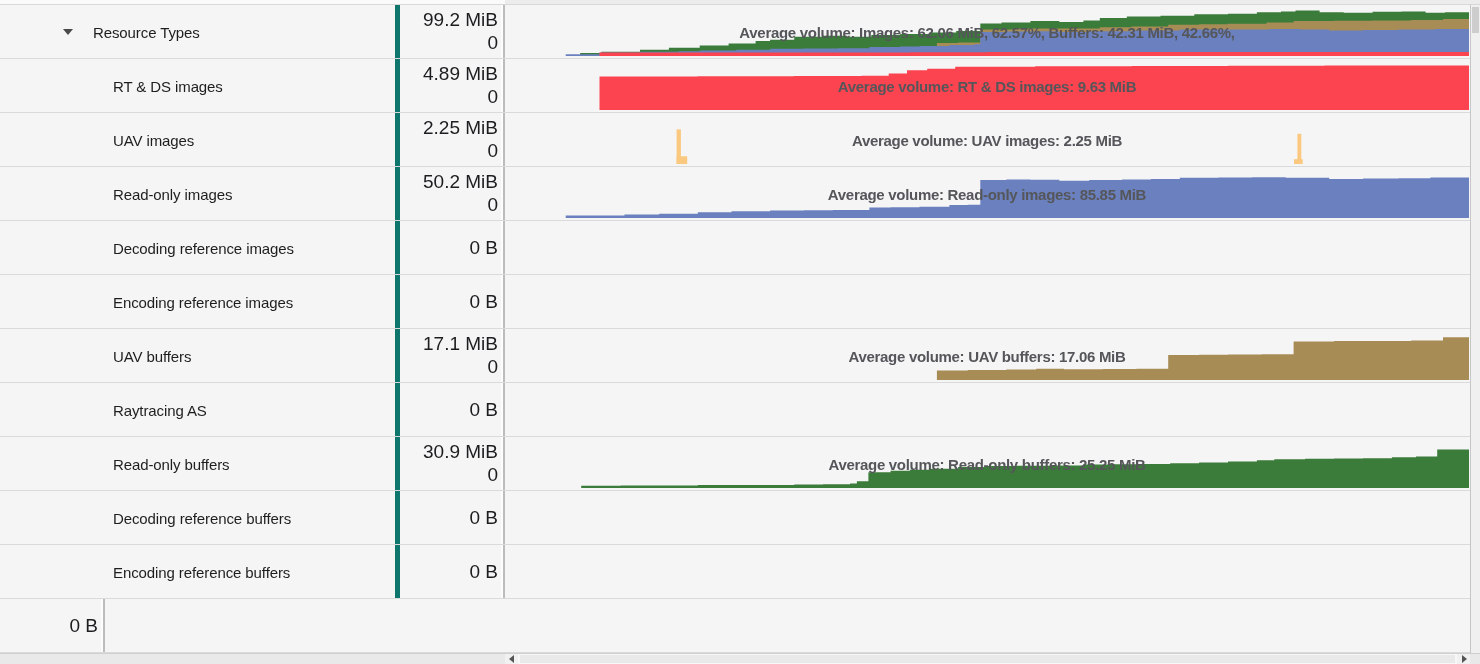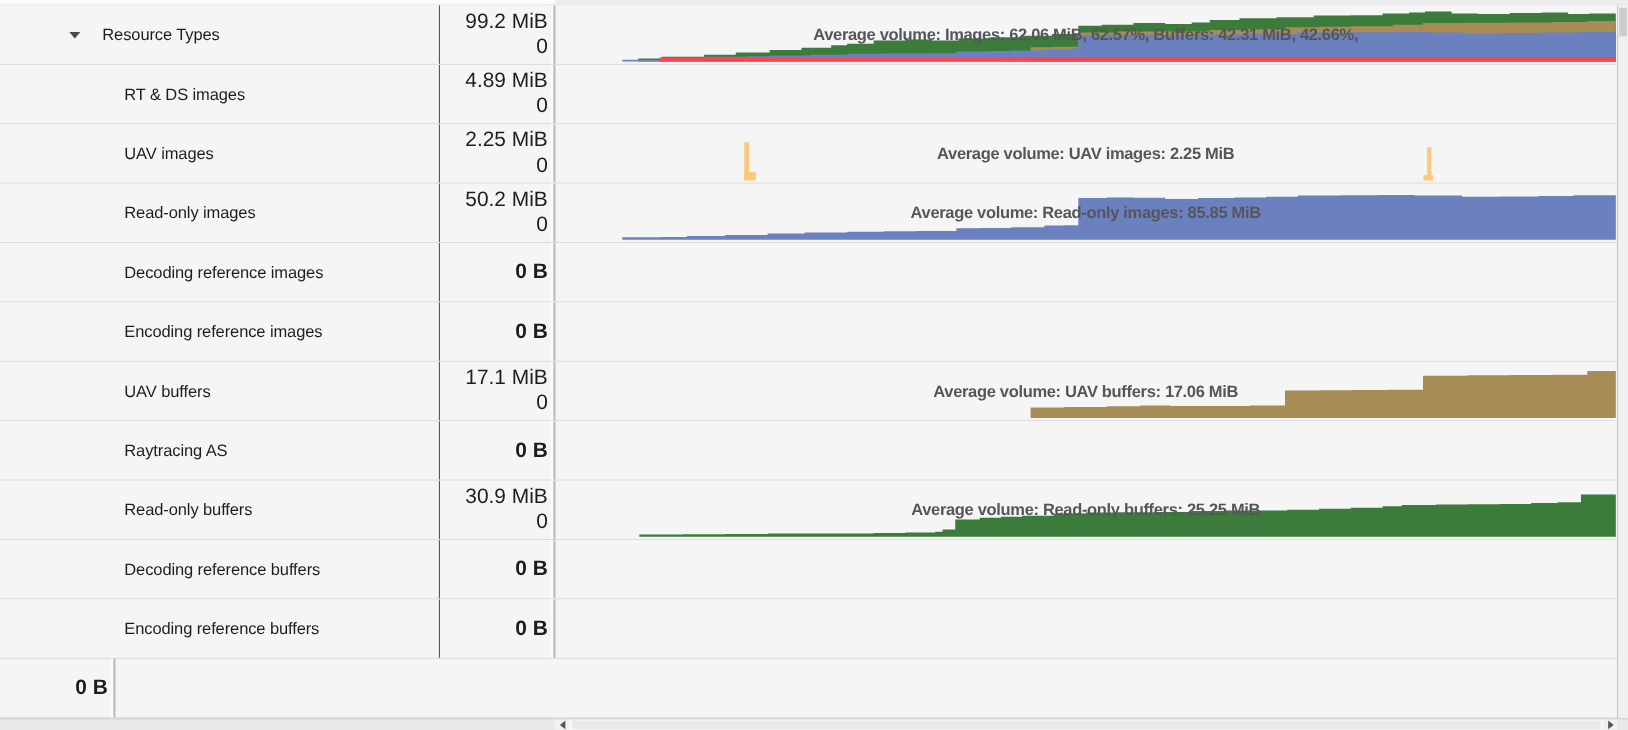--- a/index.html
+++ b/index.html
@@ -12,32 +12,32 @@
   .app { position: relative; width: 1480px; height: 664px; background:#fff; overflow: hidden; }
 
   
   .top-strip { display:flex; height:5px; border-bottom:1px solid #d8d8d8; }
   .top-strip .ts-left  { width:505px; background:#fafafa; }
   .top-strip .ts-right { flex:1; background:#ececec; }
 
   
   .table { position:absolute; top:5px; left:0; right:0; }
   .row { display:flex; height:54px; border-bottom:1px solid #dadada; background:#f5f5f6; }
-  .cell-name { position:relative; width:400px; border-right:1px solid #0f766e; }
+  .cell-name { position:relative; width:400px; border-right:5px solid #0f766e; }
   .cell-name .label { position:absolute; top:50%; transform:translateY(-50%);
     font-size:15px; color:#1e1e1e; letter-spacing:-0.1px; white-space:nowrap; }
   .cell-name .label.parent { left:93px; }
   .cell-name .label.child  { left:113px; }
   .chevron { position:absolute; left:63px; top:50%; margin-top:-3px; width:0; height:0;
     border-left:5px solid transparent; border-right:5px solid transparent;
     border-top:6px solid #4a4a4a; }
   .cell-value { position:relative; width:101px; font-size:19px; color:#1d1d1f; }
   .v-max   { position:absolute; top:4px;   right:3px; white-space:nowrap; }
   .v-min   { position:absolute; bottom:4px; right:3px; }
-  .v-single{ position:absolute; top:50%; transform:translateY(-50%); right:3px; white-space:nowrap;font-weight:bold; }
+  .v-single{ position:absolute; top:50%; transform:translateY(-50%); right:3px; white-space:nowrap; }
   .divider { width:4px; background:#fdfdfd; border-right:2px solid #bcbcbc; }
   .cell-chart { position:relative; flex:1; padding-right:10px; overflow:hidden;padding-left:28px; }
   .cell-chart svg { position:absolute; left:0; top:0; width:964px; height:53px; }
   .overlay { position:absolute; left:0; width:964px; top:50%; transform:translateY(-50%);
     text-align:center; font-size:15px; font-weight:600; letter-spacing:-0.3px;
     color:#55565a; white-space:nowrap; pointer-events:none; }
 
   
   .vscroll { position:absolute; top:5px; right:0; bottom:11px; width:10px;
     background:#f0f0f0; border-left:1px solid #c6c6c6; }
@@ -92,20 +92,26 @@
     <div class="cell-name">
 
       <span class="label child">RT &amp; DS images</span>
     </div>
     <div class="cell-value">
       <span class="v-max">4.89 MiB</span>
       <span class="v-min">0</span>
 
     </div>
     <div class="divider"></div>
+    <div class="cell-chart">
+      <svg viewBox="0 0 964 53" preserveAspectRatio="none">
+            <path d="M94.5,51 L94.5,17.4 L192.8,17.4 L192.8,17.2 L289.2,17.2 L289.2,16.9 L356.7,16.9 L356.7,16.7 L383.7,16.7 L383.7,14.5 L402.0,14.5 L402.0,11.2 L422.2,11.2 L422.2,9.7 L450.2,9.7 L450.2,7.8 L530.2,7.8 L530.2,7.3 L626.6,7.3 L626.6,7.1 L723.0,7.1 L723.0,6.8 L819.4,6.8 L819.4,6.6 L896.5,6.6 L896.5,6.4 L964.0,6.4 L964.0,6.4 L964.0,51 Z" fill="#fc4450"></path>
+          </svg>
+      <div class="overlay">Average volume: RT &amp; DS images: 9.63 MiB</div>
+    </div>
   </div>
       <div class="row">
     <div class="cell-name">
 
       <span class="label child">UAV images</span>
     </div>
     <div class="cell-value">
       <span class="v-max">2.25 MiB</span>
       <span class="v-min">0</span>
 

